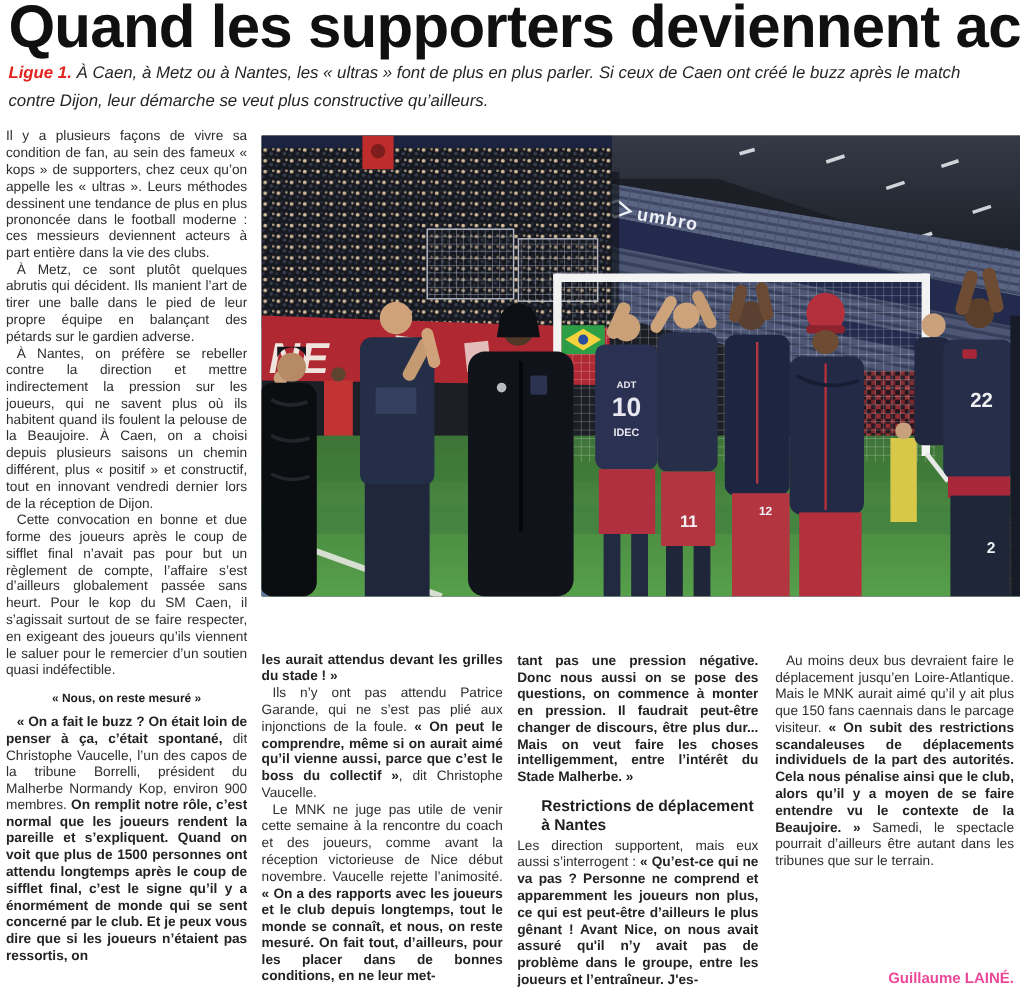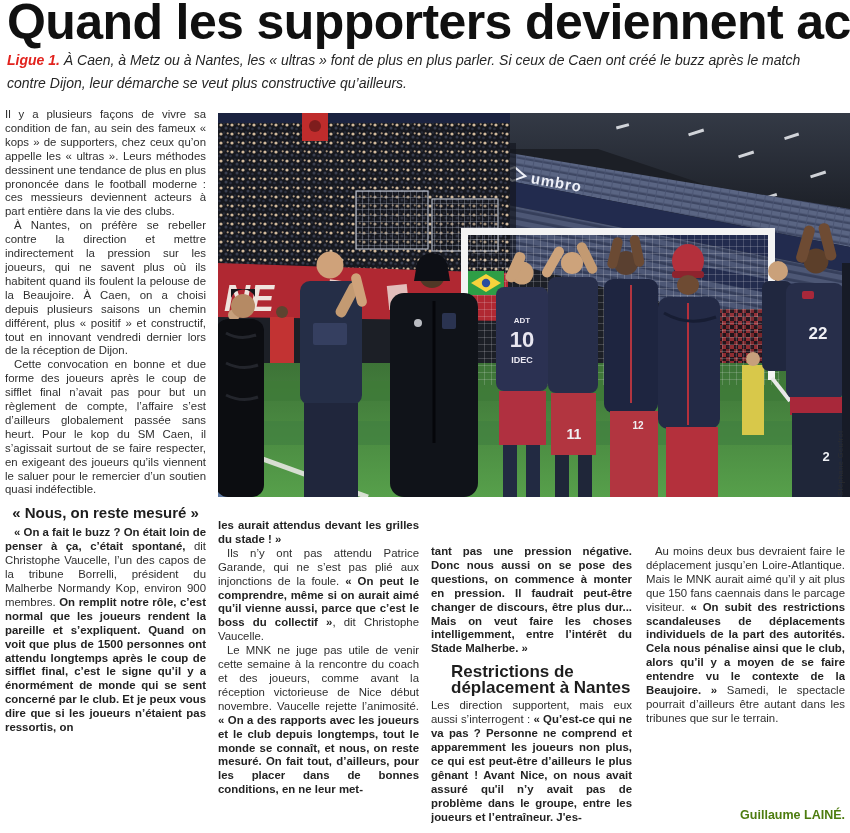--- a/index.html
+++ b/index.html
@@ -6,52 +6,53 @@
   .page{position:relative;width:850px;height:833px;background:#fff;overflow:hidden;
         font-family:"Liberation Sans",sans-serif;color:#2d2d2d;}
   .headline{position:absolute;left:7px;top:0;margin:0;font-size:50px;line-height:44px;
             font-weight:bold;letter-spacing:-0.6px;color:#101010;white-space:nowrap;}
   .standfirst{position:absolute;left:7px;top:49px;width:795px;margin:0;
               font-size:14px;line-height:22.5px;color:#262626;font-style:italic;}
   .kicker{font-weight:bold;}
   .col{position:absolute;font-size:11.4px;line-height:13.9px;text-align:justify;
        overflow:hidden;color:#2e2e2e;hyphens:auto;}
   .col1{left:5px;top:108px;width:201px;height:725px;}
-  .col2{left:218px;top:519px;width:201px;height:288px;}
+  .col2{left:218px;top:544px;width:201px;height:288px;}
   .col3{left:431px;top:545px;width:201px;height:288px;}
   .col4{left:646px;top:545px;width:199px;height:288px;}
   .para{margin:0;}
   .para.ind{text-indent:9px;}
   .para b{font-weight:bold;color:#232323;}
-  .xhead-center{margin:8px 0 5px;font-size:15px;line-height:16px;font-weight:bold;
+  .xhead-center{margin:8px 0 5px;font-size:10px;line-height:16px;font-weight:bold;
                 text-align:center;color:#1e1e1e;}
-  .xhead-left{margin:8px 0 4px;padding-left:20px;font-size:17px;line-height:15.5px;
+  .xhead-left{margin:8px 0 4px;padding-left:20px;font-size:13px;line-height:15.5px;
               font-weight:bold;text-align:left;color:#1e1e1e;}
   .photo{position:absolute;left:218px;top:113px;width:632px;height:384px;margin:0;
          background:#1c1f26;}
   .photo svg{display:block;}
   .credit{position:absolute;left:836px;top:380px;height:116px;width:10px;
           writing-mode:vertical-rl;transform:rotate(180deg);
           font-size:7.5px;letter-spacing:0.4px;color:#2f2f2f;opacity:0.8;}
   .caption{position:absolute;left:218px;top:501px;width:588px;margin:0;
            font-style:italic;font-size:13px;line-height:16.5px;color:#3a3a3a;}
   .byline{position:absolute;left:646px;top:808px;width:199px;margin:0;text-align:right;
-          font-weight:bold;font-size:12.5px;color:#4d7c0f;}
+          font-weight:bold;font-size:12.5px;color:#ec4899;}
 </style>
 </head>
 <body>
 
 <div class="page">
 
   <h1 class="headline">Quand les supporters deviennent acteurs</h1>
 
   <p class="standfirst"><span class="kicker" style="color: rgb(226, 35, 30);">Ligue 1.</span><span> À Caen, à Metz ou à Nantes, les « ultras » font de plus en plus parler. Si ceux de Caen ont créé le buzz après le match contre Dijon, leur démarche se veut plus constructive qu’ailleurs.</span></p>
 
   <div class="col col1">
       <p class="para"><span>Il y a plusieurs façons de vivre sa condition de fan, au sein des fameux « kops » de supporters, chez ceux qu’on appelle les « ultras ». Leurs méthodes dessinent une tendance de plus en plus prononcée dans le football moderne : ces messieurs deviennent acteurs à part entière dans la vie des clubs.</span></p>
+      <p class="para ind"><span>À Metz, ce sont plutôt quelques abrutis qui décident. Ils manient l’art de tirer une balle dans le pied de leur propre équipe en balançant des pétards sur le gardien adverse.</span></p>
       <p class="para ind"><span>À Nantes, on préfère se rebeller contre la direction et mettre indirectement la pression sur les joueurs, qui ne savent plus où ils habitent quand ils foulent la pelouse de la Beaujoire. À Caen, on a choisi depuis plusieurs saisons un chemin différent, plus « positif » et constructif, tout en innovant vendredi dernier lors de la réception de Dijon.</span></p>
       <p class="para ind"><span>Cette convocation en bonne et due forme des joueurs après le coup de sifflet final n’avait pas pour but un règlement de compte, l’affaire s’est d’ailleurs globalement passée sans heurt. Pour le kop du SM Caen, il s’agissait surtout de se faire respecter, en exigeant des joueurs qu’ils viennent le saluer pour le remercier d’un soutien quasi indéfectible.</span></p>
       <h3 class="xhead-center">« Nous, on reste mesuré »</h3>
       <p class="para ind"><b>« On a fait le buzz ? On était loin de penser à ça, c’était spontané, </b><span>dit Christophe Vaucelle, l’un des capos de la tribune Borrelli, président du Malherbe Normandy Kop, environ 900 membres. </span><b>On remplit notre rôle, c’est normal que les joueurs rendent la pareille et s’expliquent. Quand on voit que plus de 1500 personnes ont attendu longtemps après le coup de sifflet final, c’est le signe qu’il y a énormément de monde qui se sent concerné par le club. Et je peux vous dire que si les joueurs n’étaient pas ressortis, on</b></p>
     </div>
 
   <figure class="photo">
     <svg viewBox="0 0 632 384" width="632" height="384">
       <defs>
         <linearGradient id="roofG" x1="0" y1="0" x2="0" y2="1">

